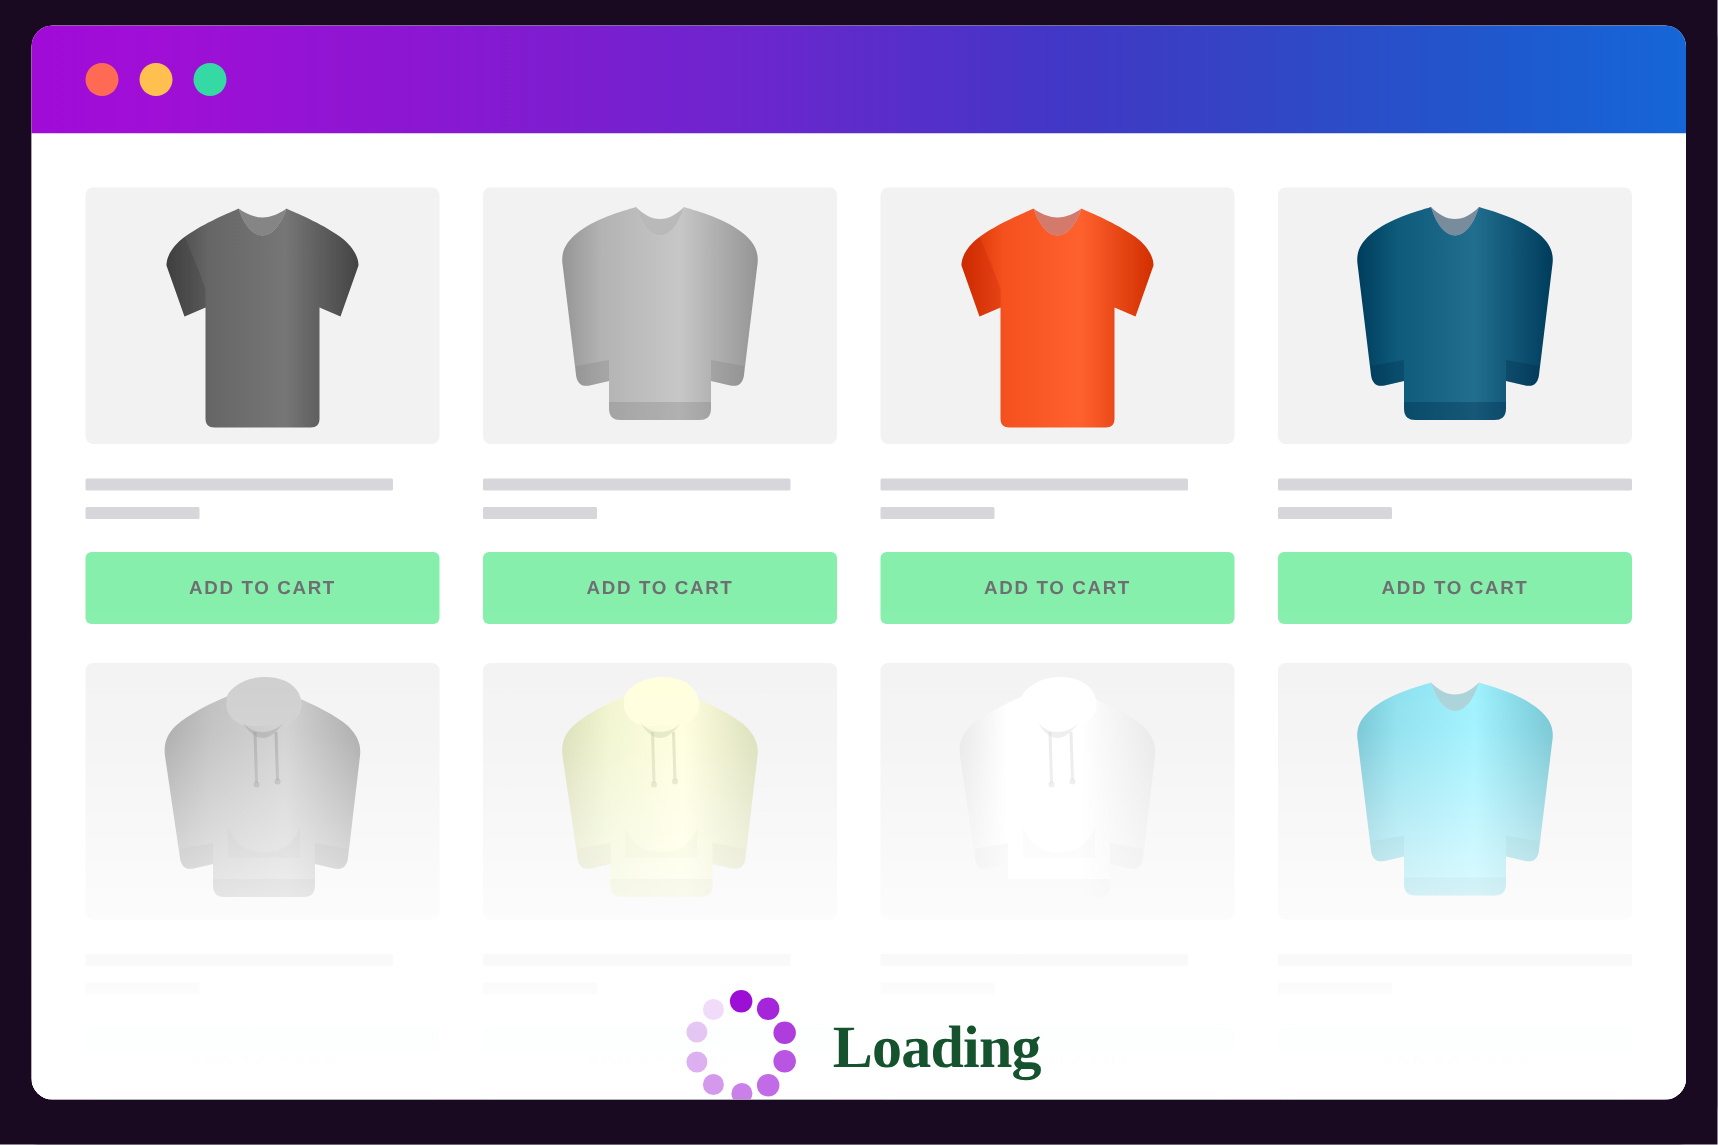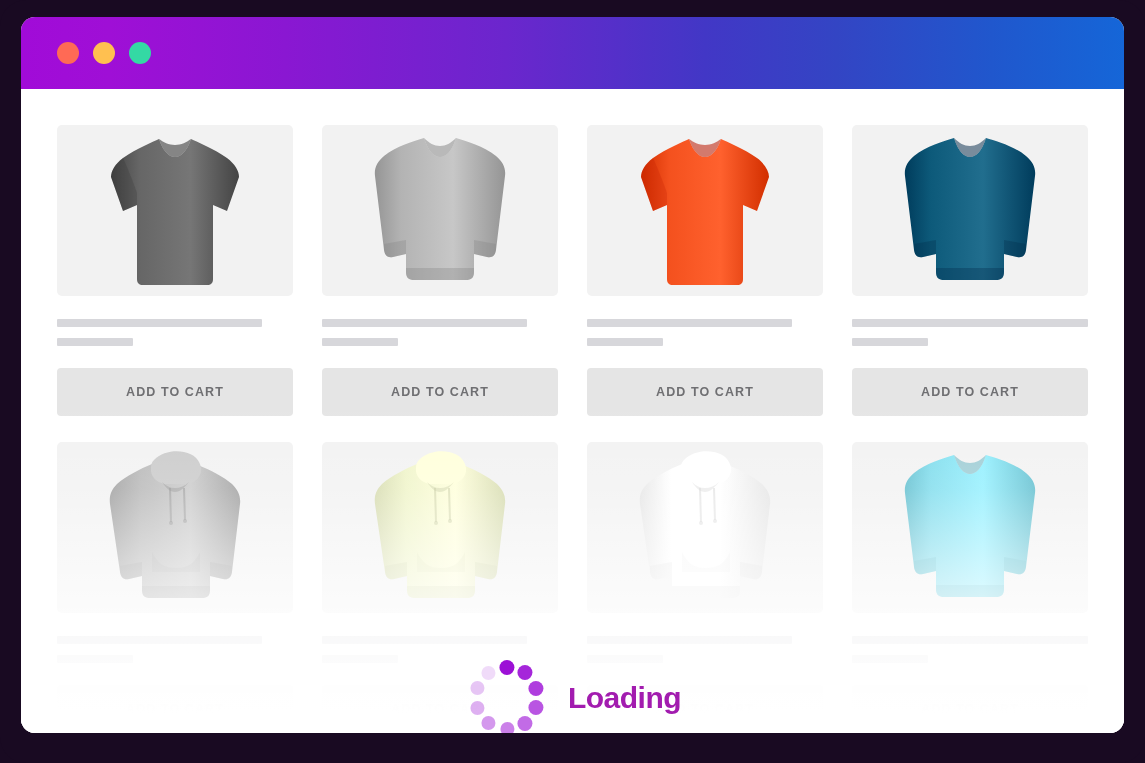--- a/index.html
+++ b/index.html
@@ -103,21 +103,21 @@
   .line {
     height: 8px;
     border-radius: 1px;
     background: #d7d7db;
   }
   .line.short { margin-top: 11px; }
 
   .cta {
     margin-top: 22px;
     height: 48px;
-    background: #e5e5e5;
+    background: #86efac;
     border-radius: 4px;
     display: flex;
     align-items: center;
     justify-content: center;
     font-size: 12.5px;
     font-weight: 700;
     letter-spacing: 1.1px;
     color: #6f6f72;
     cursor: pointer;
   }
@@ -150,24 +150,24 @@
     gap: 18px;
   }
   #spinner { width: 86px; height: 86px; position: relative; }
   #spinner i {
     position: absolute;
     border-radius: 50%;
     background: #9c10d6;
     display: block;
   }
   #loading-text {
-    font-family: Liberation Sans, sans-serif;
-    font-size: 30px;
+    font-family: Liberation Serif, serif;
+    font-size: 40px;
     font-weight: 700;
-    color: #a21caf;
+    color: #14532d;
     letter-spacing: -0.5px;
     line-height: 1;
   }
 </style>
 </head>
 <body>
 
 <div id="desk">
 
   <div id="window">

